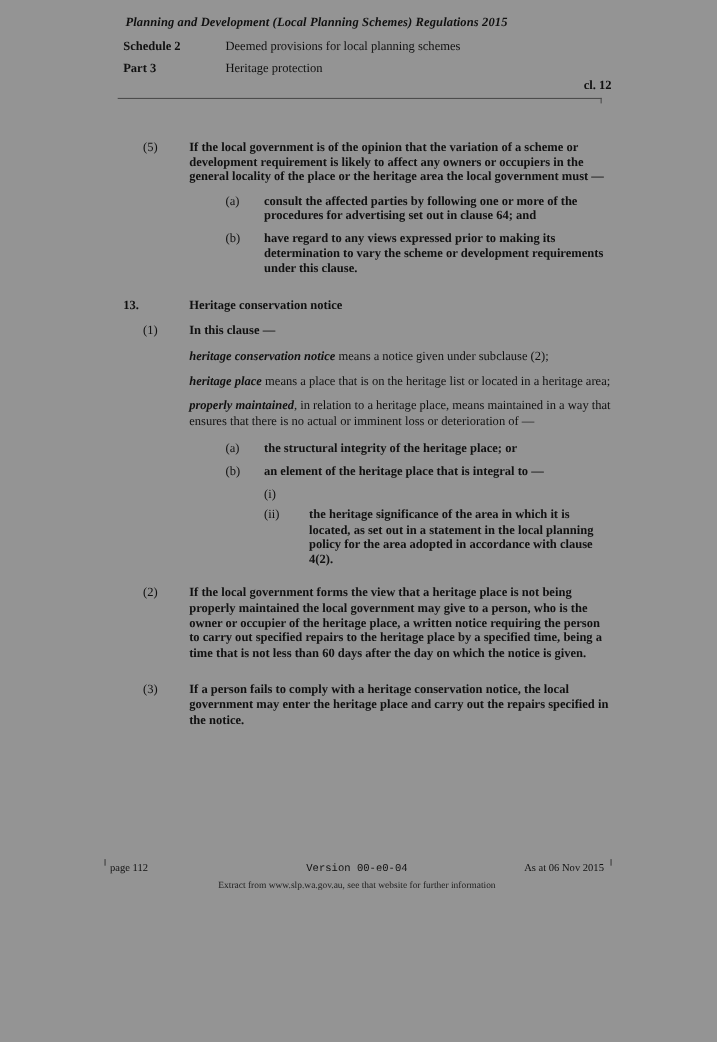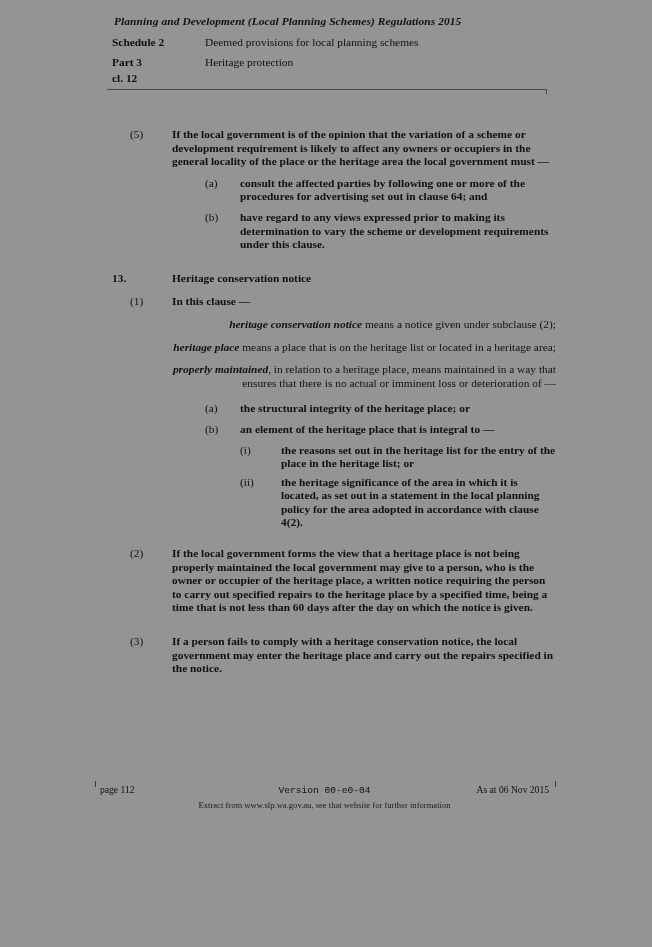--- a/index.html
+++ b/index.html
@@ -16,21 +16,21 @@
     padding:14px 96px 0 112px;
     box-sizing:border-box;
     border-radius:14px;
   }
   
   .hdr{font-size:11.4px;line-height:14.5px;}
   .hdr-title{font-style:italic;font-weight:bold;letter-spacing:.1px;padding-left:2px;}
   .hdr-row{display:flex;margin-top:6px;}
   .hdr-row .lbl{font-weight:bold;width:93px;flex:0 0 auto;}
   .hdr-row .dsc{flex:1;}
-  .hdr-clause{font-weight:bold;margin-top:1px;}
+  .hdr-clause{font-weight:bold;margin-top:1px;text-align:right;}
   .hdr-rule{
     position:relative;height:0;border-bottom:1px solid #4c4c4c;
     margin:4px 9px 0 -5px;
   }
   .hdr-rule .tick{
     position:absolute;right:0;top:0;width:1px;height:5px;background:#4c4c4c;
   }
   
   .doc-body{margin-top:38px;font-size:11.4px;line-height:13.6px;}
   .para{display:flex;margin-top:8px;}
@@ -38,21 +38,21 @@
   .para .txt{flex:1;font-weight:bold;}
   .heading{margin-top:20px;}
   .heading .num{width:60px;font-weight:bold;}
   .heading .txt{font-weight:bold;}
   .l1{padding-left:18px;}
   .l1 .num{width:42px;}
   .l2{padding-left:93px;}
   .l2 .num{width:35px;}
   .l3{padding-left:128px;}
   .l3 .num{width:41px;}
-  .def{display:block;padding-left:60px;margin-top:9px;text-align:right;}
+  .def{display:block;padding-left:60px;margin-top:9px;}
   .def .term{font-weight:bold;font-style:italic;}
   .heading + .l1{margin-top:10px;}
   .l3 + .l1{margin-top:17px;}
   .l1 + .l1{margin-top:20px;}
   .def + .l2{margin-top:12px;}
   .l2 + .l2{margin-top:7px;}
   .l2 + .l3{margin-top:7px;}
   .l3 + .l3{margin-top:5px;}
   .doc-body .para:first-child{margin-top:0;}
   
@@ -120,21 +120,20 @@
       <div class="para l2">
         <span class="num">(a)</span>
         <span class="txt">the structural integrity of the heritage place; or</span>
       </div>
       <div class="para l2">
         <span class="num">(b)</span>
         <span class="txt">an element of the heritage place that is integral to —</span>
       </div>
       <div class="para l3">
         <span class="num">(i)</span>
-        <span class="txt">the reasons set out in the heritage list for the entry of the place in the heritage list; or</span>
       </div>
       <div class="para l3">
         <span class="num">(ii)</span>
         <span class="txt">the heritage significance of the area in which it is located, as set out in a statement in the local planning policy for the area adopted in accordance with clause 4(2).</span>
       </div>
       <div class="para l1">
         <span class="num">(2)</span>
         <span class="txt">If the local government forms the view that a heritage place is not being properly maintained the local government may give to a person, who is the owner or occupier of the heritage place, a written notice requiring the person to carry out specified repairs to the heritage place by a specified time, being a time that is not less than 60 days after the day on which the notice is given.</span>
       </div>
       <div class="para l1">

